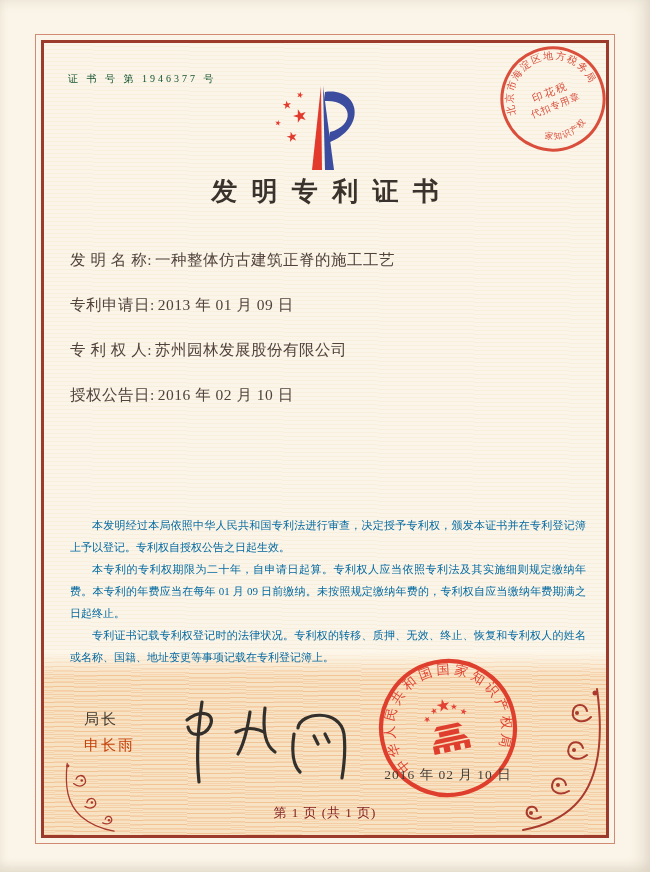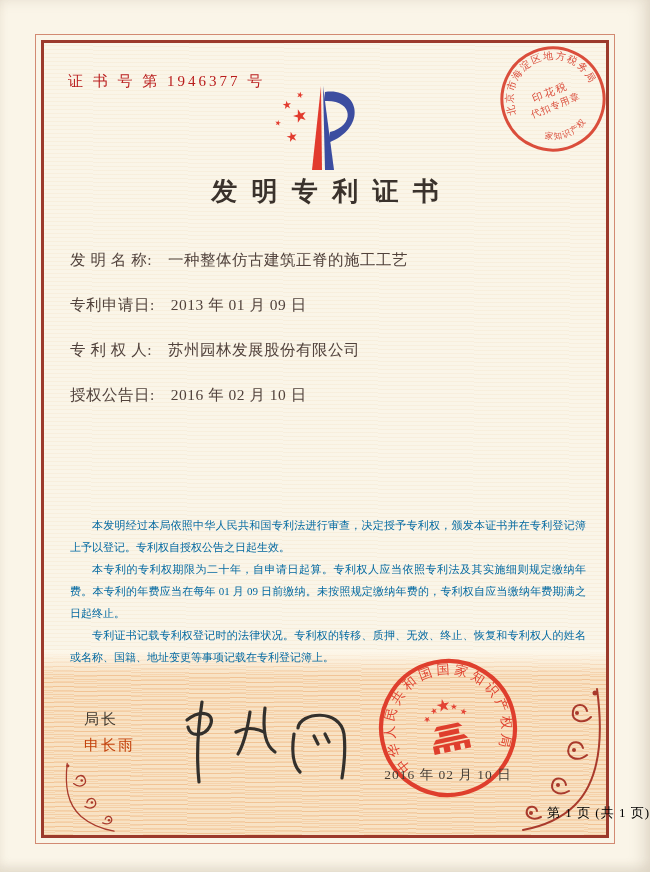--- a/index.html
+++ b/index.html
@@ -15,39 +15,39 @@
   
   .frame-outer{position:absolute;top:34px;left:35px;right:35px;bottom:28px;border:1px solid #d28a72;}
   .frame-inner{position:absolute;top:40px;left:41px;right:41px;bottom:34px;border:3px solid #9c3a2c;}
   
   .band{position:absolute;left:44px;right:44px;top:650px;bottom:37px;
     background:
       linear-gradient(#fdf8ec, rgba(253,248,236,0) 26px),
       repeating-linear-gradient(1deg,  rgba(231,158,92,.30) 0 1px, transparent 1px 4px),
       repeating-linear-gradient(-1.3deg, rgba(238,152,78,.20) 0 1px, transparent 1px 5px),
       #f8e2c4;}
-  .cert-no{position:absolute;left:68px;top:72px;font-size:15px;letter-spacing:3px;color:#b91c1c;font-family:Liberation Serif, serif;}
+  .cert-no{position:absolute;left:68px;top:72px;font-size:10px;letter-spacing:3px;color:#14532d;font-family:Liberation Serif, serif;}
   .logo{position:absolute;left:272px;top:84px;width:96px;height:88px;}
   .title{position:absolute;top:174px;left:0;width:100%;text-align:center;
     font-size:26px;font-weight:bold;letter-spacing:.55em;text-indent:.55em;color:#3a322c;}
   .tax-seal{position:absolute;left:498px;top:44px;width:110px;height:110px;opacity:.92;}
   .fields{position:absolute;top:250px;left:70px;right:60px;}
   .field{height:45px;font-size:15.5px;color:#51423c;letter-spacing:.5px;}
-  .field .lbl{margin-right:16px;}
+  .field .lbl{margin-right:3px;}
   .body-text{position:absolute;top:514px;left:70px;right:64px;
     font-size:11px;line-height:22px;text-align:justify;color:#0369a1;}
   .body-text p{margin:0;text-indent:2em;}
   .officer-post{position:absolute;left:84px;top:710px;font-size:15px;letter-spacing:2px;color:#40392f;}
   .officer-name{position:absolute;left:84px;top:736px;font-size:15px;letter-spacing:2px;color:#c2410c;}
   .signature{position:absolute;left:172px;top:690px;width:190px;height:98px;}
   .main-seal{position:absolute;left:376px;top:656px;width:144px;height:144px;opacity:.95;}
   .seal-date{position:absolute;left:368px;top:766px;width:160px;text-align:center;
     font-size:13.5px;letter-spacing:1px;color:#453e36;}
-  .footer{position:absolute;left:0;top:804px;width:100%;text-align:right;
-    font-size:13px;letter-spacing:1px;color:#000000;}
+  .footer{position:absolute;left:0;top:804px;width:100%;text-align:center;
+    font-size:13px;letter-spacing:1px;color:#7f1d1d;}
   .flourish{position:absolute;}
   .flourish.bl{left:45px;bottom:39px;width:90px;height:95px;transform:scaleX(-1);}
   .flourish.br{right:45px;bottom:39px;width:88px;height:150px;}
 </style>
 </head>
 <body>
 
 <div class="page">
   <div class="texture"></div>
   <div class="band"></div>

